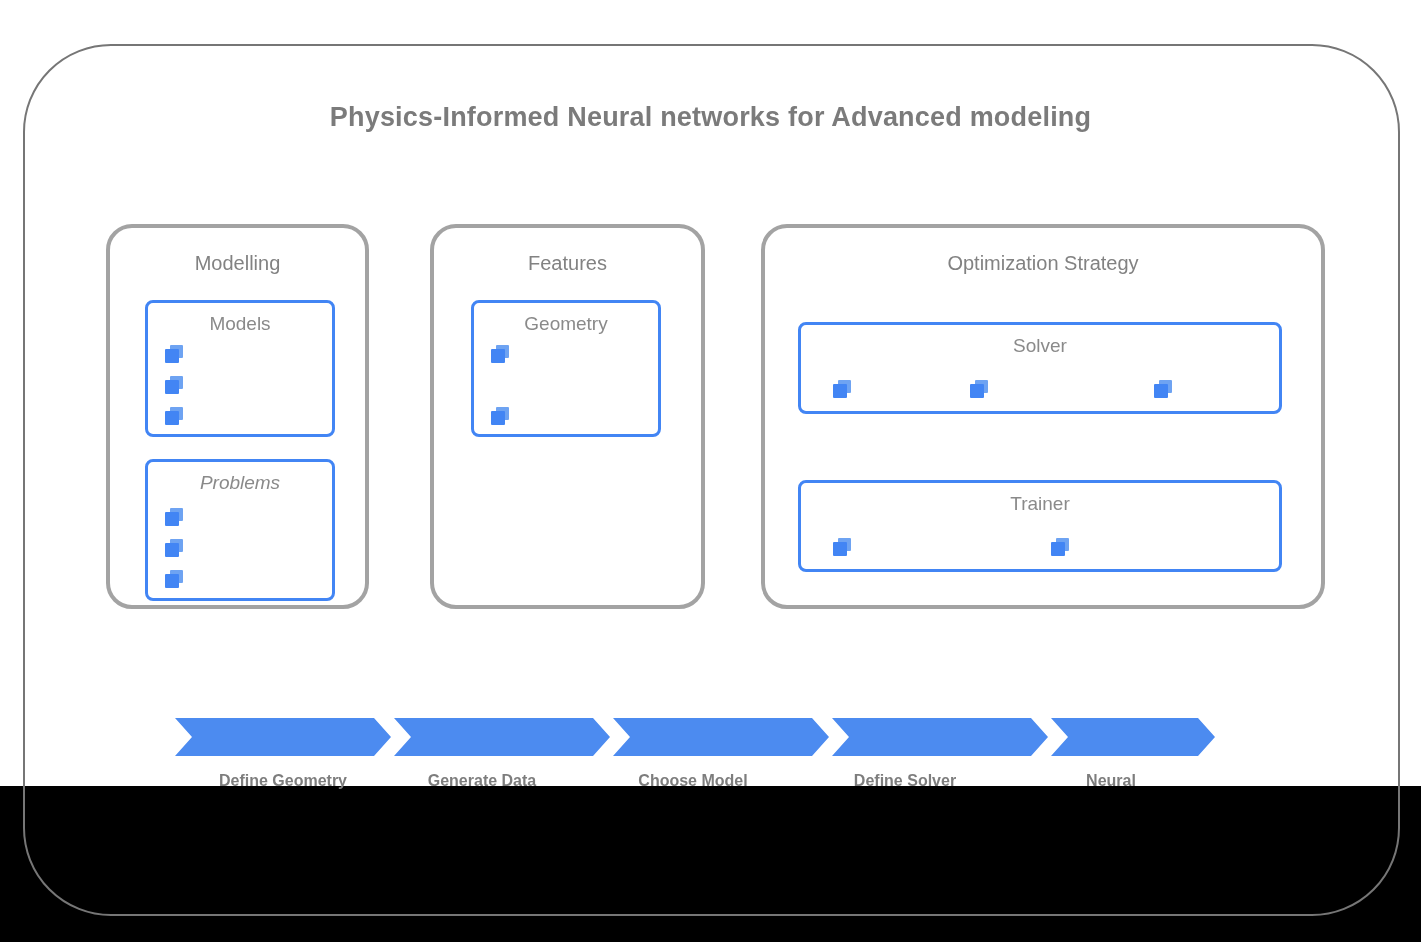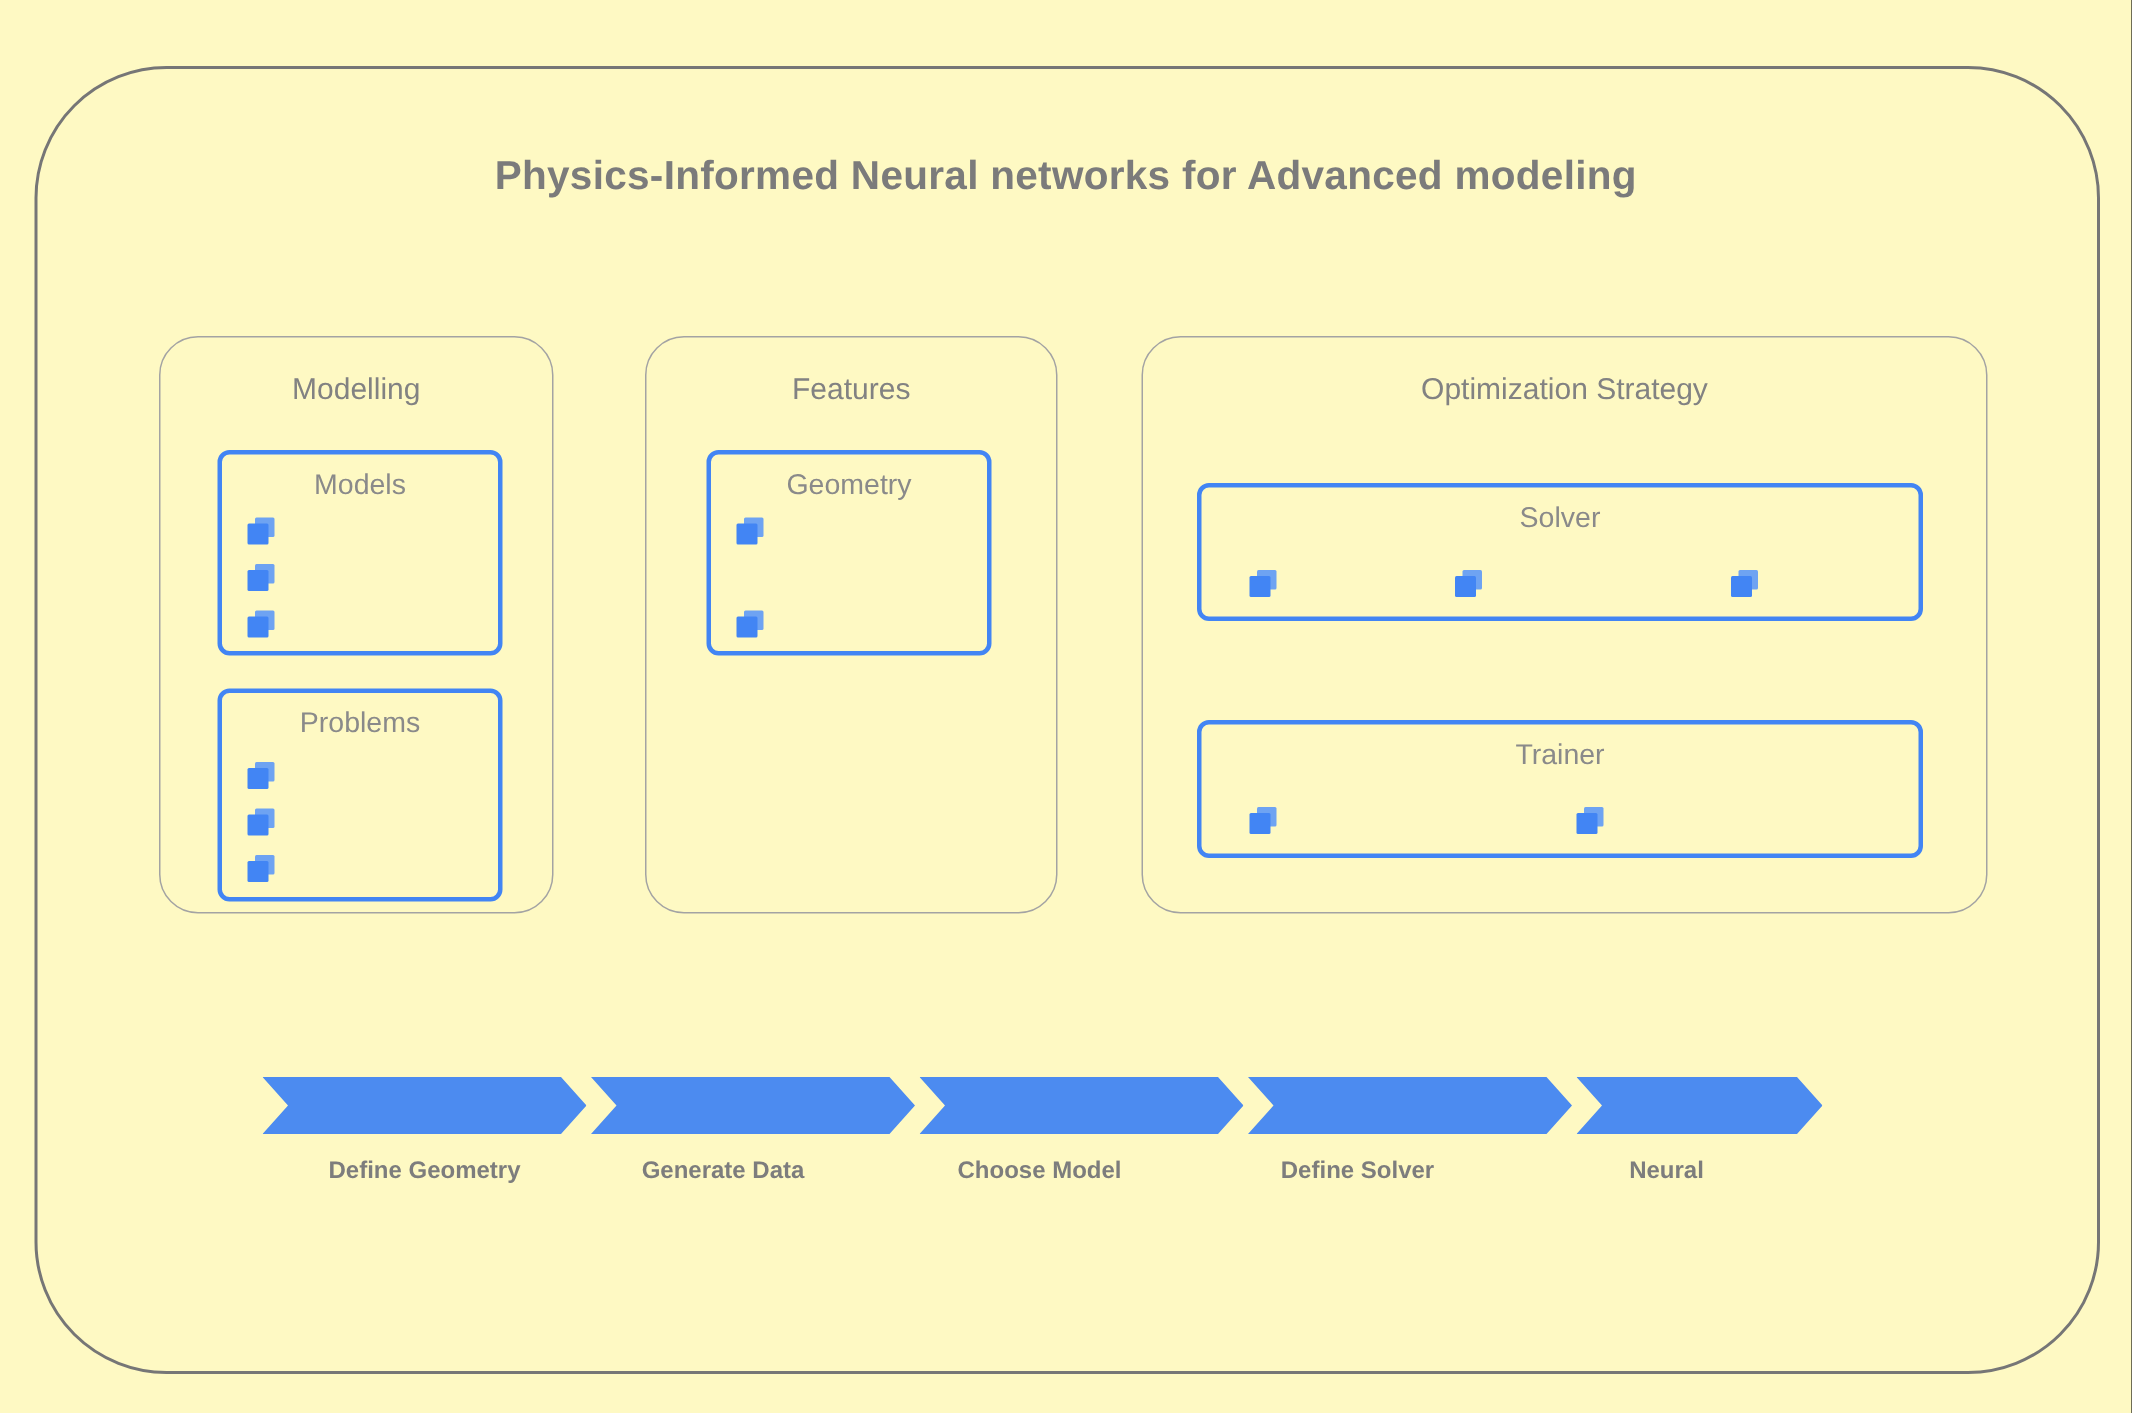--- a/index.html
+++ b/index.html
@@ -10,22 +10,22 @@
   body {
     width: 1421px;
     height: 942px;
     font-family: "Liberation Sans", sans-serif;
     overflow: hidden;
   }
 
   #canvas {
     position: relative;
     width: 1421px;
-    height: 942px;
-    background: #fef9c3;
+    height: 786px;
+    background: #ffffff;
   }
 
   
   .outer-frame {
     position: absolute;
     left: 23px;
     top: 44px;
     width: 1377px;
     height: 872px;
     box-sizing: border-box;
@@ -45,21 +45,21 @@
     font-weight: bold;
     color: #7b7b7b;
     letter-spacing: 0.2px;
     white-space: nowrap;
   }
 
   
   .group-panel {
     position: absolute;
     box-sizing: border-box;
-    border: 1px solid #a3a3a3;
+    border: 4px solid #a3a3a3;
     border-radius: 26px;
     background: transparent;
   }
   .group-title {
     position: absolute;
     left: 0;
     width: 100%;
     text-align: center;
     font-size: 20px;
     color: #828282;
@@ -86,21 +86,21 @@
     width: 100%;
     top: 10px;
     text-align: center;
     font-size: 19px;
     color: #8a8a8a;
     white-space: nowrap;
   }
 
   
   .box-models    { left: 145px; top: 300px; width: 190px; height: 137px; }
-  .box-problems  { left: 145px; top: 459px; width: 190px; height: 142px; }
+  .box-problems  { left: 145px; top: 459px; width: 190px; height: 142px; font-style: italic; }
   .box-geometry  { left: 471px; top: 300px; width: 190px; height: 137px; padding-left: 44px; }
   .box-callbacks { left: 471px; top: 459px; width: 190px; height: 142px; }
   .box-solver    { left: 798px; top: 322px; width: 484px; height: 92px; }
   .box-trainer   { left: 798px; top: 480px; width: 484px; height: 92px; }
 
   
   .cube-icon {
     position: absolute;
     width: 18px;
     height: 18px;

